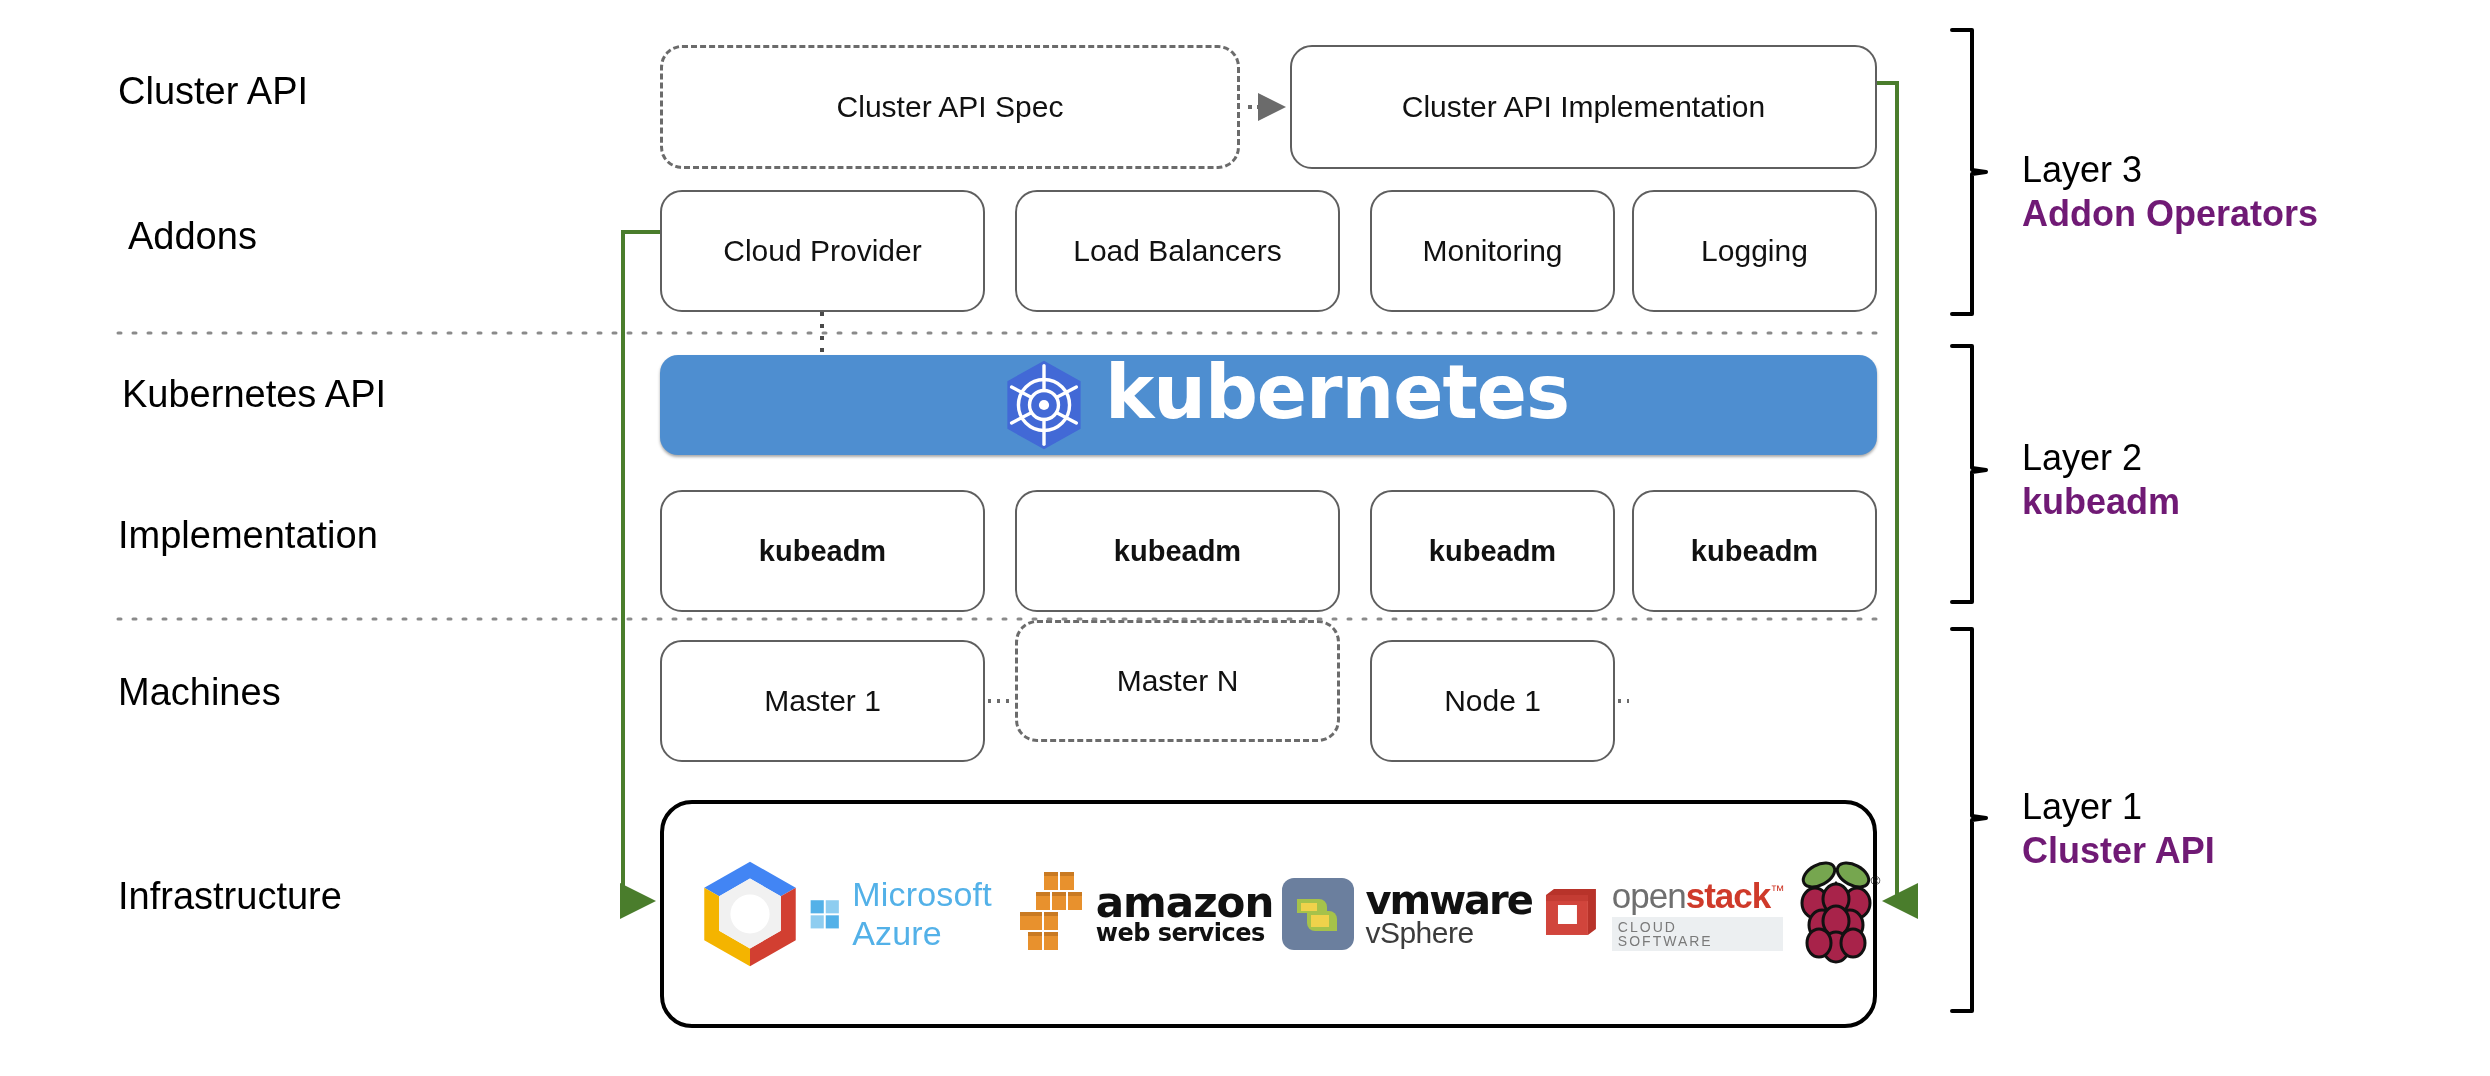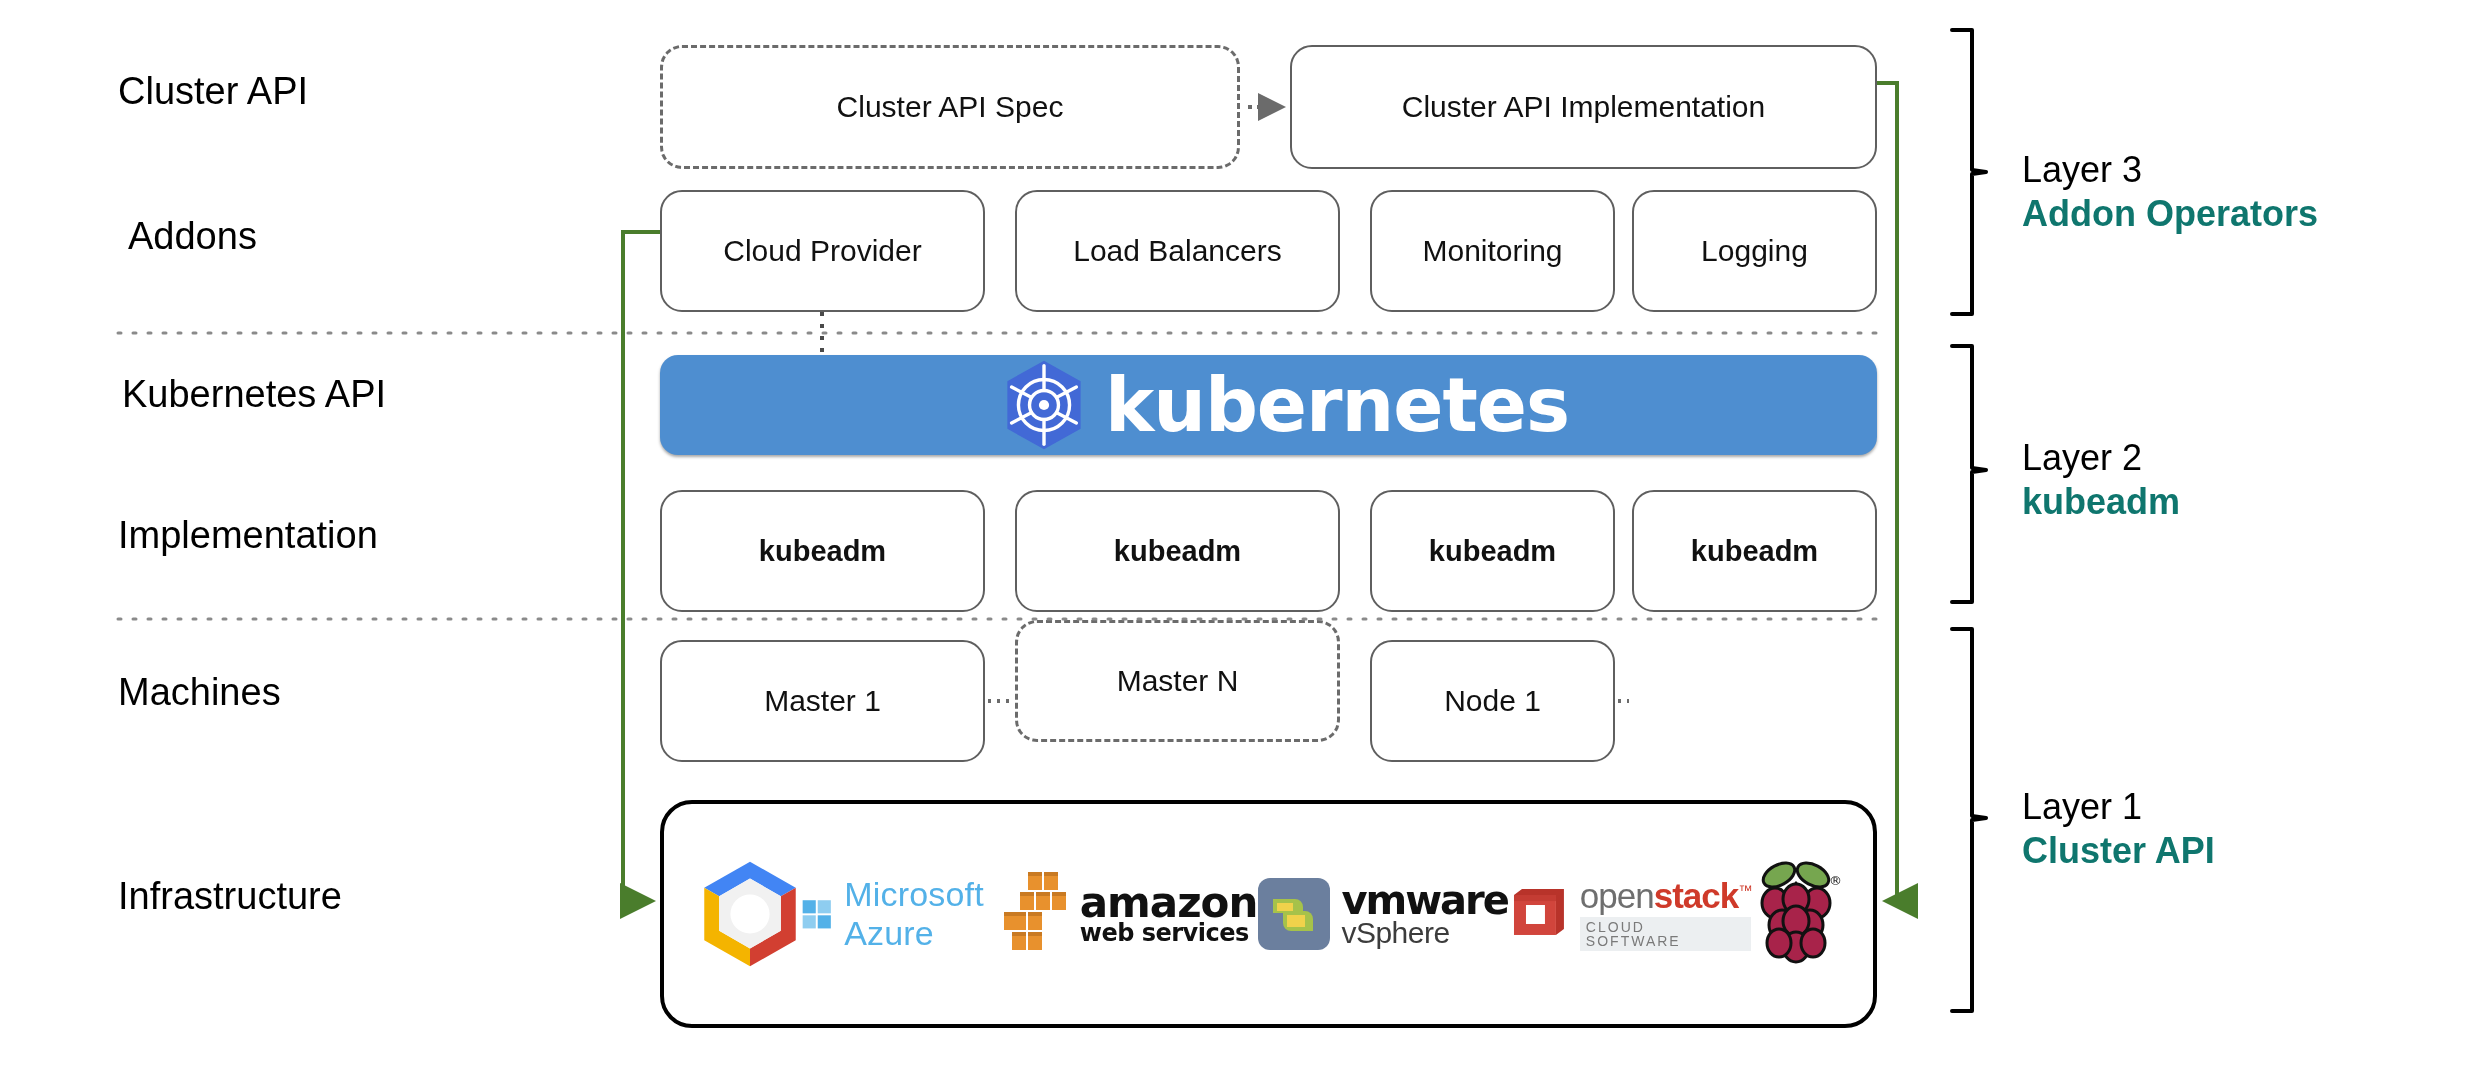--- a/index.html
+++ b/index.html
@@ -46,21 +46,20 @@
   .node.bold { font-weight: bold; font-size: 29px; }
   .node .italic-n { font-style: italic; padding-left: 2px; }
 
   
   .k8s-banner {
     position: absolute;
     box-sizing: border-box;
     background: #4e8ed0;
     border-radius: 18px;
     display: flex;
-    align-items: center;
     justify-content: center;
     gap: 18px;
     box-shadow: 0 2px 3px rgba(0,0,0,.35);
     padding-left: 33px;
   }
   .k8s-wordmark {
     font-family: "DejaVu Sans", sans-serif;
     font-weight: bold;
     font-size: 74px;
     color: #ffffff;
@@ -72,20 +71,21 @@
   .infra-box {
     position: absolute;
     box-sizing: border-box;
     border: 4px solid #000;
     border-radius: 32px;
     background: #fff;
     display: flex;
     align-items: center;
     justify-content: space-around;
     padding: 0 34px;
+    gap: 8px;
   }
   .logo-cell {
     display: flex;
     align-items: center;
     justify-content: center;
     height: 120px;
   }
 
   
   .azure-word {
@@ -126,21 +126,21 @@
     background: #eceff1; padding: 3px 6px; margin-top: 4px; display: inline-block;
   }
 
   
   .layer-caption {
     position: absolute;
     line-height: 1.22;
     white-space: nowrap;
   }
   .layer-caption .l1 { font-size: 36px; color: #000; display: block; }
-  .layer-caption .l2 { font-size: 36px; color: #0f766e; font-weight: bold; display: block; }
+  .layer-caption .l2 { font-size: 36px; color: #701a75; font-weight: bold; display: block; }
 
   svg.overlay {
     position: absolute; left: 0; top: 0;
     width: 2490px; height: 1076px;
     pointer-events: none;
   }
 </style>
 </head>
 <body>
 

